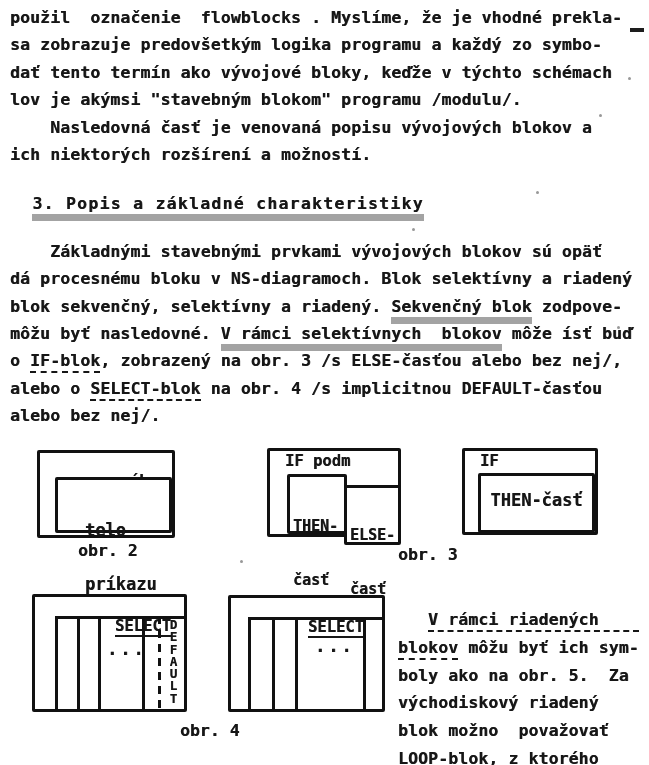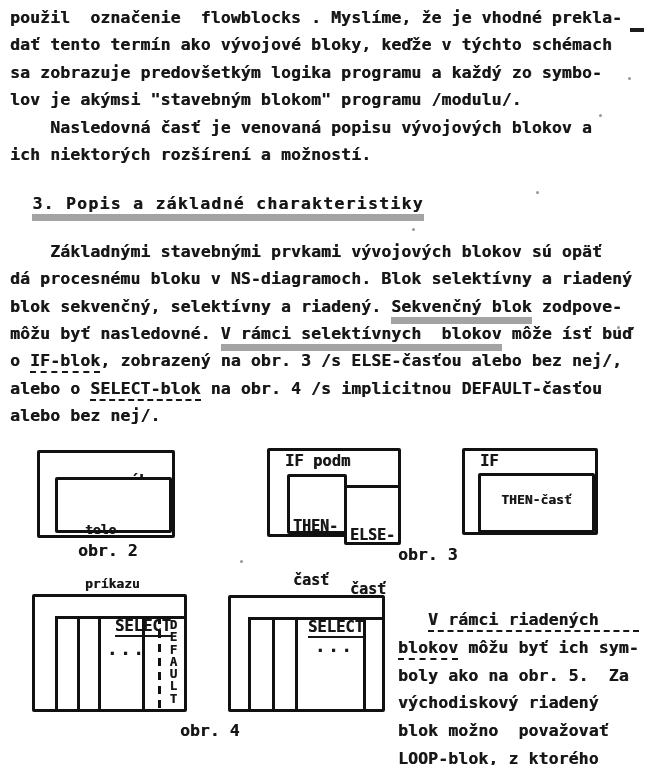--- a/index.html
+++ b/index.html
@@ -47,21 +47,21 @@
   }
   .fig-label .u-solid{border-bottom:2px solid #161616;padding-bottom:0;}
   .innerbox{
     position:absolute;
     border:3px solid #111;
     border-radius:2px;
     box-sizing:border-box;
     background:#fff;
   }
   .innertxt{
-    font-size:13px;line-height:18px;white-space:pre;
+    font-size:17px;line-height:18px;white-space:pre;
     text-shadow:0.4px 0.4px 0.5px rgba(10,10,10,0.7);
   }
   .sep{position:absolute;height:3px;background:#111;}
   .vline{position:absolute;width:3px;background:#111;}
   .vline-dashed{
     position:absolute;width:3px;
     background:repeating-linear-gradient(to bottom,#111 0 8px,transparent 8px 14px);
   }
   .ellipsis{
     position:absolute;font-size:17px;letter-spacing:3px;
@@ -82,22 +82,22 @@
   .margin-dash{position:absolute;left:630px;top:28px;width:14px;height:4px;background:#1d1d1d;}
   .noise{position:absolute;width:3px;height:3px;background:#444;border-radius:50%;opacity:0.55;}
 </style>
 </head>
 <body>
 
 <div class="page">
 
   <div id="main-text">
       <div class="tline"><span>použil  označenie  flowblocks . Myslíme, že je vhodné prekla-</span></div>
+      <div class="tline"><span>sa zobrazuje predovšetkým logika programu a každý zo symbo-</span></div>
       <div class="tline"><span>dať tento termín ako vývojové bloky, keďže v týchto schémach</span></div>
-      <div class="tline"><span>sa zobrazuje predovšetkým logika programu a každý zo symbo-</span></div>
       <div class="tline"><span>lov je akýmsi "stavebným blokom" programu /modulu/.</span></div>
       <div class="tline"><span>    Nasledovná časť je venovaná popisu vývojových blokov a</span></div>
       <div class="tline"><span>ich niektorých rozšírení a možností.</span></div>
       <div class="tline heading"><span>  </span><span class="u-solid">3. Popis a základné charakteristiky</span></div>
       <div class="tline"><span>    Základnými stavebnými prvkami vývojových blokov sú opäť</span></div>
       <div class="tline"><span>dá procesnému bloku v NS-diagramoch. Blok selektívny a riadený</span></div>
       <div class="tline"><span>blok sekvenčný, selektívny a riadený. </span><span class="u-solid">Sekvenčný blok</span><span> zodpove-</span></div>
       <div class="tline"><span>môžu byť nasledovné. </span><span class="u-solid">V rámci selektívnych  blokov</span><span> môže ísť buď</span></div>
       <div class="tline"><span>o </span><span class="u-dashed">IF-blok</span><span>, zobrazený na obr. 3 /s ELSE-časťou alebo bez nej/,</span></div>
       <div class="tline"><span>alebo o </span><span class="u-dashed">SELECT-blok</span><span> na obr. 4 /s implicitnou DEFAULT-časťou</span></div>

